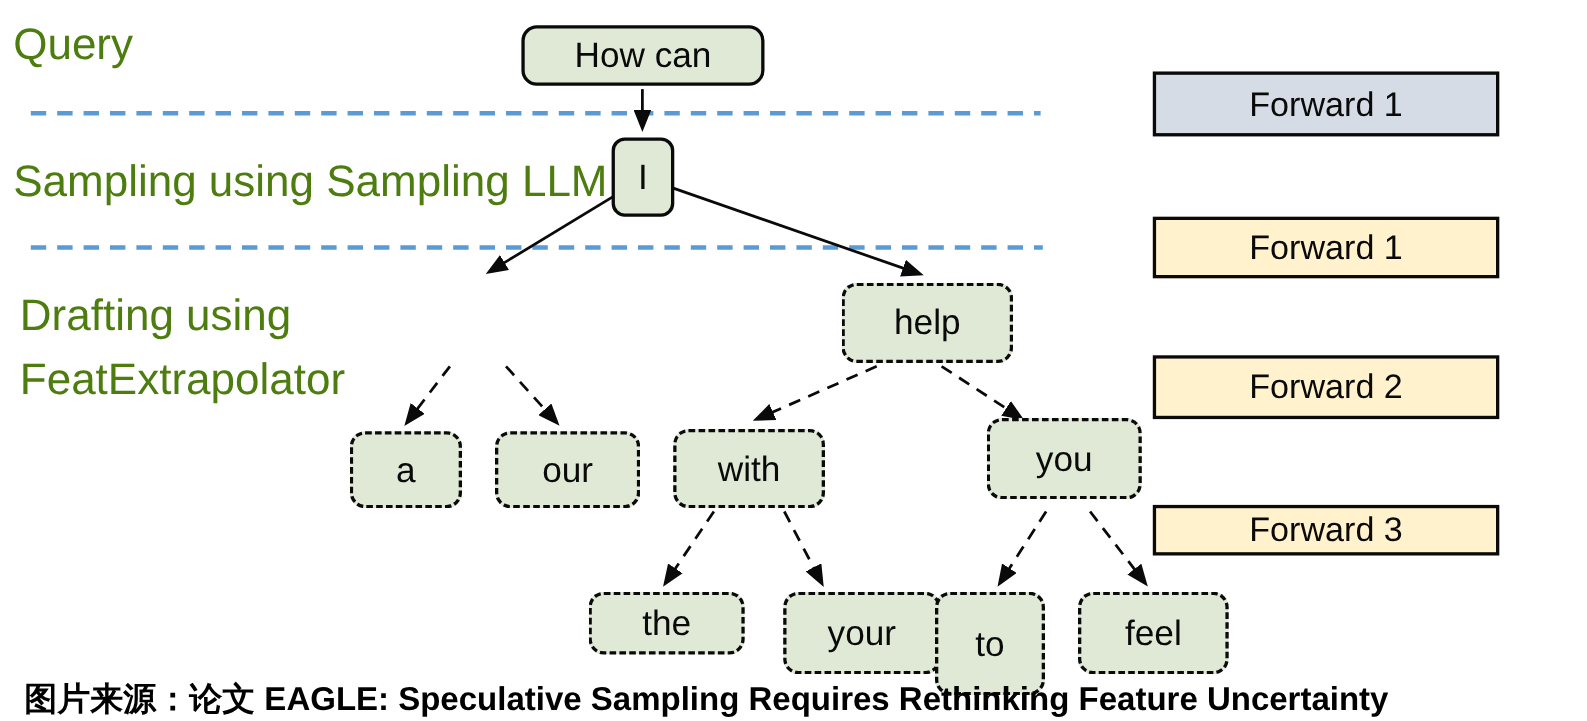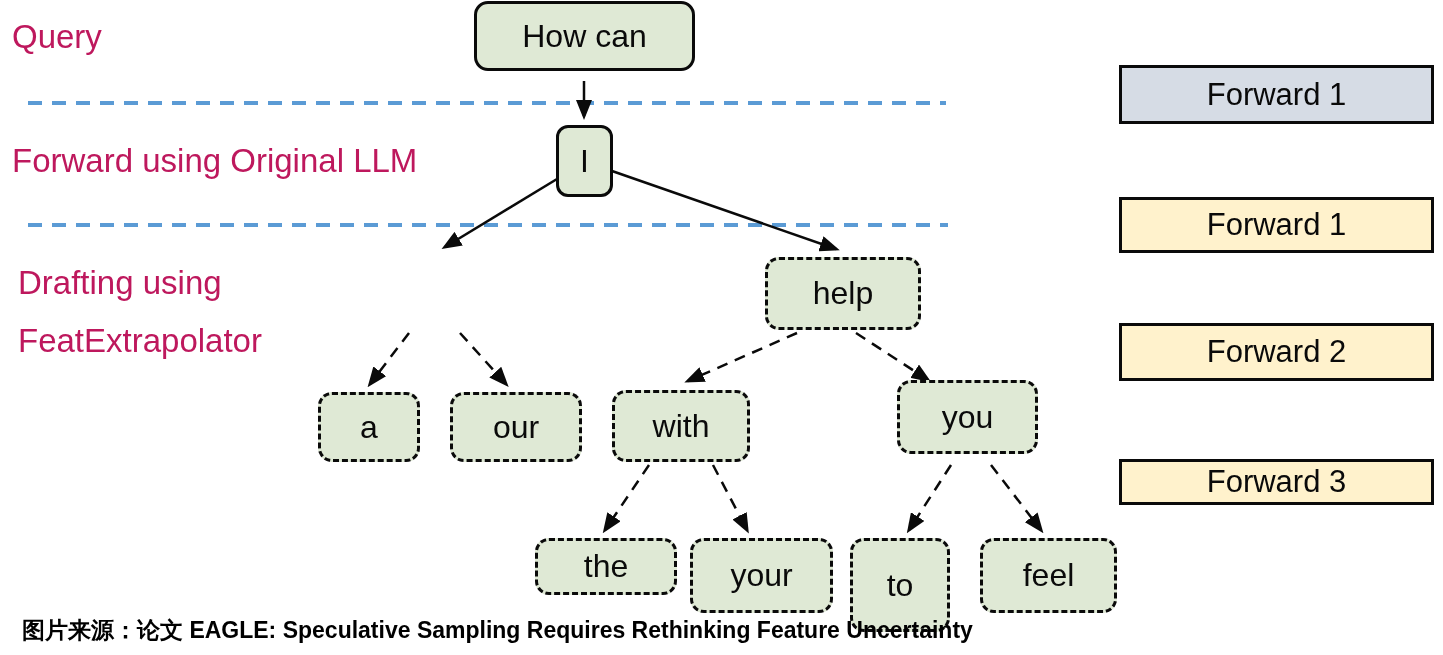--- a/index.html
+++ b/index.html
@@ -6,52 +6,52 @@
   .stage{
     position:relative;
     width:1443px;height:655px;
     background:#ffffff;
     font-family:"Liberation Sans", sans-serif;
     color:#000;
     overflow:hidden;
   }
   .side-label{
     position:absolute;
-    font-size:33px;
+    font-size:40px;
     line-height:1.15;
-    color:#be185d;
+    color:#4d7c0f;
     white-space:nowrap;
   }
   .node{
     position:absolute;
     background:#dfe9d5;
     border:3px solid #0a0a0a;
     border-radius:14px;
     display:flex;align-items:center;justify-content:center;
     font-size:32px;
     color:#0a0a0a;
     box-sizing:border-box;
     white-space:nowrap;
   }
   .node.dashed{border-style:dashed;}
   .badge{
     position:absolute;
-    left:1119px;width:315px;
+    left:1048px;width:315px;
     border:3px solid #0a0a0a;
     box-sizing:border-box;
     display:flex;align-items:center;justify-content:center;
     font-size:31px;color:#0a0a0a;
     white-space:nowrap;
   }
   .badge-blue{background:#d6dce5;}
   .badge-yellow{background:#fff2cc;}
   .caption{
     position:absolute;
     left:22px;top:615px;
-    font-size:23px;
+    font-size:30px;
     font-weight:700;
     color:#000;
     white-space:nowrap;
   }
   svg.overlay{
     position:absolute;left:0;top:0;
     pointer-events:none;
   }
 </style>
 </head>
@@ -77,36 +77,36 @@
     <line x1="460" y1="333" x2="506" y2="384" stroke="#0a0a0a" stroke-width="2.5" stroke-dasharray="11 8" marker-end="url(#arrow)"></line>
     <line x1="797" y1="333" x2="688" y2="381" stroke="#0a0a0a" stroke-width="2.5" stroke-dasharray="11 8" marker-end="url(#arrow)"></line>
     <line x1="856" y1="333" x2="928" y2="380" stroke="#0a0a0a" stroke-width="2.5" stroke-dasharray="11 8" marker-end="url(#arrow)"></line>
     <line x1="649" y1="465" x2="605" y2="530" stroke="#0a0a0a" stroke-width="2.5" stroke-dasharray="11 8" marker-end="url(#arrow)"></line>
     <line x1="713" y1="465" x2="747" y2="530" stroke="#0a0a0a" stroke-width="2.5" stroke-dasharray="11 8" marker-end="url(#arrow)"></line>
     <line x1="951" y1="465" x2="909" y2="530" stroke="#0a0a0a" stroke-width="2.5" stroke-dasharray="11 8" marker-end="url(#arrow)"></line>
     <line x1="991" y1="465" x2="1041" y2="530" stroke="#0a0a0a" stroke-width="2.5" stroke-dasharray="11 8" marker-end="url(#arrow)"></line>
   </svg>
 
   <div class="side-label" style="left:12px;top:18px">Query</div>
-  <div class="side-label" style="left:12px;top:142px">Forward using Original LLM</div>
+  <div class="side-label" style="left:12px;top:142px">Sampling using Sampling LLM</div>
   <div class="side-label" style="left:18px;top:264px">Drafting using</div>
   <div class="side-label" style="left:18px;top:322px">FeatExtrapolator</div>
 
-  <div class="node" style="left:474px;top:1px;width:221px;height:70px">How can</div>
+  <div class="node" style="left:474px;top:23px;width:221px;height:55px">How can</div>
   <div class="node" style="left:556px;top:125px;width:57px;height:72px;border-radius:12px">I</div>
 
   <div class="node dashed" style="left:765px;top:257px;width:156px;height:73px">help</div>
 
   <div class="node dashed" style="left:318px;top:392px;width:102px;height:70px">a</div>
   <div class="node dashed" style="left:450px;top:392px;width:132px;height:70px">our</div>
   <div class="node dashed" style="left:612px;top:390px;width:138px;height:72px">with</div>
   <div class="node dashed" style="left:897px;top:380px;width:141px;height:74px">you</div>
 
   <div class="node dashed" style="left:535px;top:538px;width:142px;height:57px">the</div>
-  <div class="node dashed" style="left:690px;top:538px;width:143px;height:75px">your</div>
+  <div class="node dashed" style="left:712px;top:538px;width:143px;height:75px">your</div>
   <div class="node dashed" style="left:850px;top:538px;width:100px;height:94px">to</div>
   <div class="node dashed" style="left:980px;top:538px;width:137px;height:75px">feel</div>
 
   <div class="badge badge-blue" style="top:65px;height:59px">Forward 1</div>
   <div class="badge badge-yellow" style="top:197px;height:56px">Forward 1</div>
   <div class="badge badge-yellow" style="top:323px;height:58px">Forward 2</div>
   <div class="badge badge-yellow" style="top:459px;height:46px">Forward 3</div>
 
   <div class="caption">图片来源：论文 EAGLE: Speculative Sampling Requires Rethinking Feature Uncertainty</div>
 

